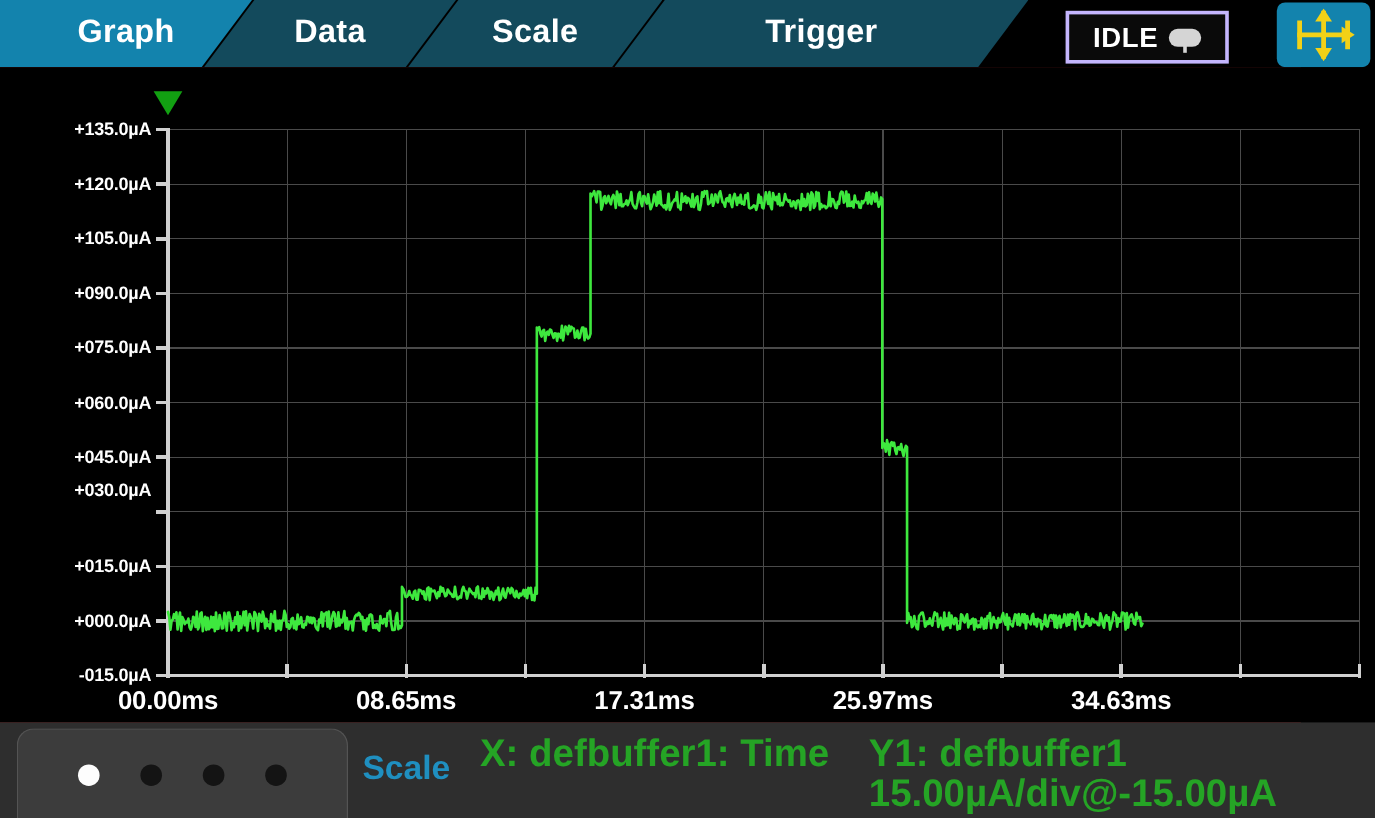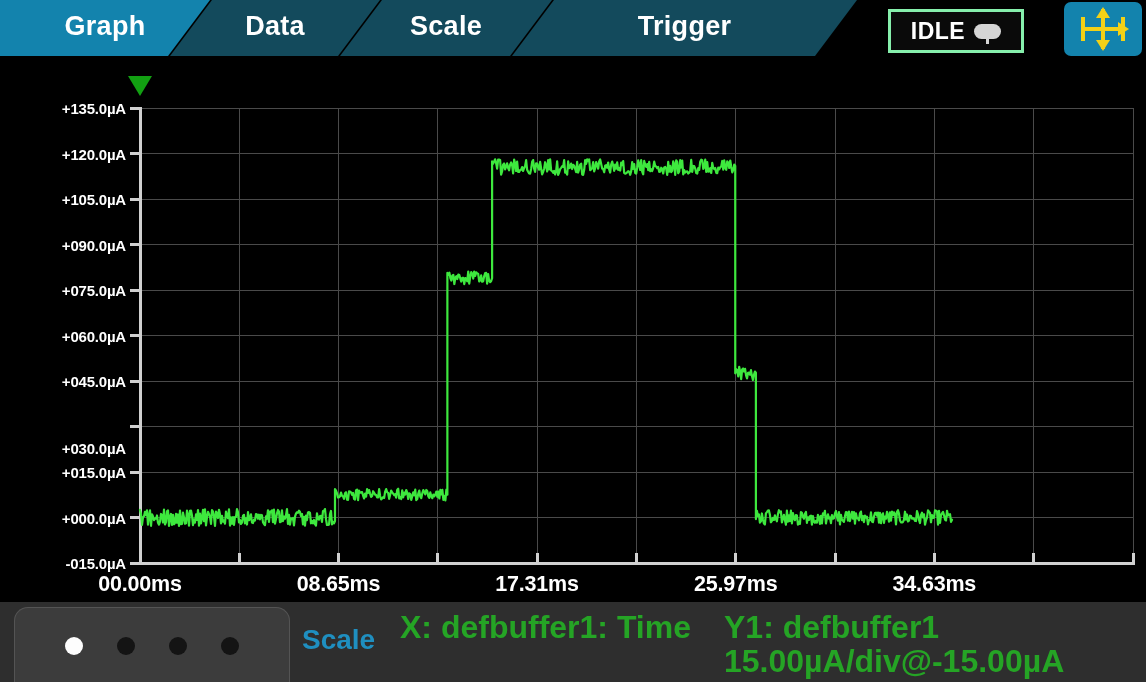--- a/index.html
+++ b/index.html
@@ -11,21 +11,21 @@
   .tab{position:absolute;top:0;height:56px;display:flex;align-items:center;justify-content:center;
        color:#ffffff;font-weight:bold;font-size:27px;letter-spacing:.3px;}
   .tab .lbl{position:relative;top:-2px;}
   .tab.active{background:#1383ad;}
   .tab.idle{background:#134a5c;}
   .t1{left:0;width:210px;clip-path:polygon(0 0,210px 0,168px 56px,0 56px);}
   .t2{left:170px;width:210px;clip-path:polygon(42px 0,210px 0,168px 56px,0 56px);}
   .t3{left:340px;width:212px;clip-path:polygon(42px 0,212px 0,170px 56px,0 56px);}
   .t4{left:512px;width:345px;clip-path:polygon(42px 0,345px 0,303px 56px,0 56px);}
 
-  .statusbadge{position:absolute;left:888px;top:9px;width:130px;height:38px;border:3px solid #86efac;
+  .statusbadge{position:absolute;left:888px;top:9px;width:130px;height:38px;border:3px solid #c4b5fd;
       background:#0a0a0a;display:flex;align-items:center;justify-content:center;gap:9px;}
   .statusbadge .stxt{color:#fff;font-weight:bold;font-size:23px;letter-spacing:.5px;}
   .lamp{width:27px;height:15px;border-radius:8px;background:#d5d5d5;position:relative;}
   .lamp:after{content:"";position:absolute;left:12px;top:14px;width:3px;height:6px;background:#d5d5d5;}
 
   .panicon{position:absolute;left:1064px;top:2px;width:78px;height:54px;background:#1383ad;border-radius:7px;
      display:flex;align-items:center;justify-content:center;}
 
   
   .plotwrap{position:absolute;left:0;top:56px;width:1146px;height:546px;background:#000;}
@@ -94,21 +94,21 @@
 
   <div class="plotwrap">
     <div class="ylabels">
         <div class="ylabel" style="top: 52px;">+135.0µA</div>
         <div class="ylabel" style="top: 97.5px;">+120.0µA</div>
         <div class="ylabel" style="top: 143px;">+105.0µA</div>
         <div class="ylabel" style="top: 188.5px;">+090.0µA</div>
         <div class="ylabel" style="top: 234px;">+075.0µA</div>
         <div class="ylabel" style="top: 279.5px;">+060.0µA</div>
         <div class="ylabel" style="top: 325px;">+045.0µA</div>
-        <div class="ylabel" style="top: 392px;">+030.0µA</div>
+        <div class="ylabel" style="top: 353px;">+030.0µA</div>
         <div class="ylabel" style="top: 416px;">+015.0µA</div>
         <div class="ylabel" style="top: 461.5px;">+000.0µA</div>
         <div class="ylabel" style="top: 507px;">-015.0µA</div>
       </div>
     <svg id="plotsvg" width="1146" height="546">
         <line x1="140" y1="52" x2="1133" y2="52" stroke="#4a4a4a" stroke-width="1" shape-rendering="crispEdges"></line>
         <line x1="130" y1="52" x2="142" y2="52" stroke="#d0d0d0" stroke-width="3" shape-rendering="crispEdges"></line>
         <line x1="140" y1="97.5" x2="1133" y2="97.5" stroke="#4a4a4a" stroke-width="1" shape-rendering="crispEdges"></line>
         <line x1="130" y1="97.5" x2="142" y2="97.5" stroke="#d0d0d0" stroke-width="3" shape-rendering="crispEdges"></line>
         <line x1="140" y1="143" x2="1133" y2="143" stroke="#4a4a4a" stroke-width="1" shape-rendering="crispEdges"></line>

